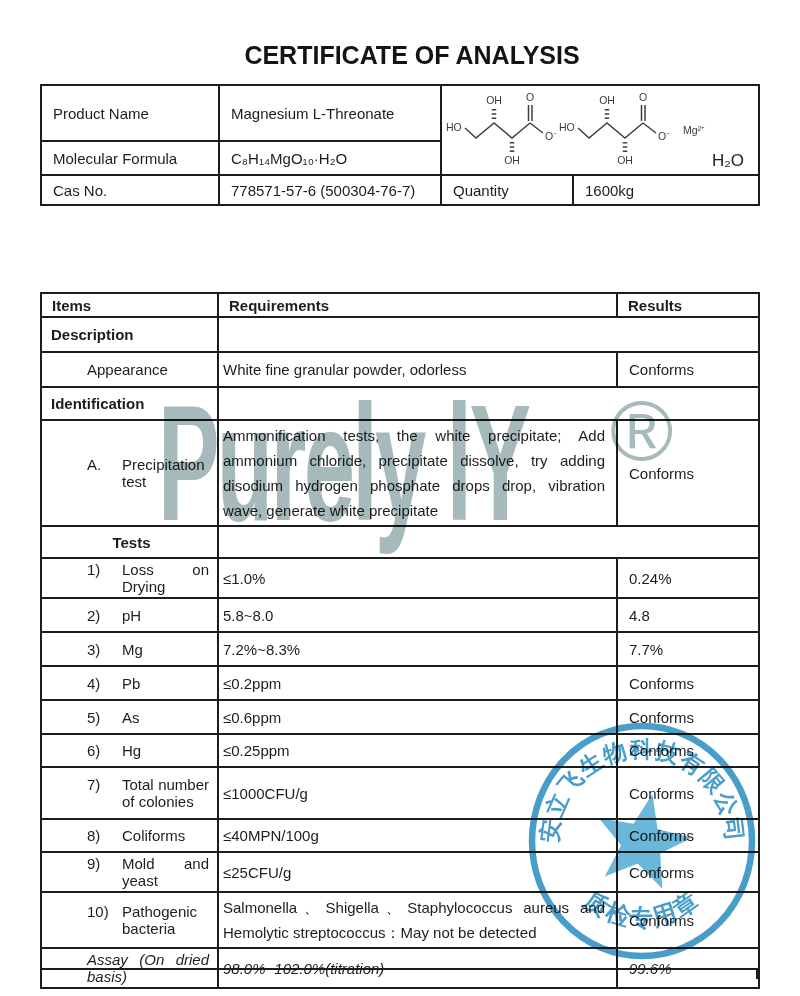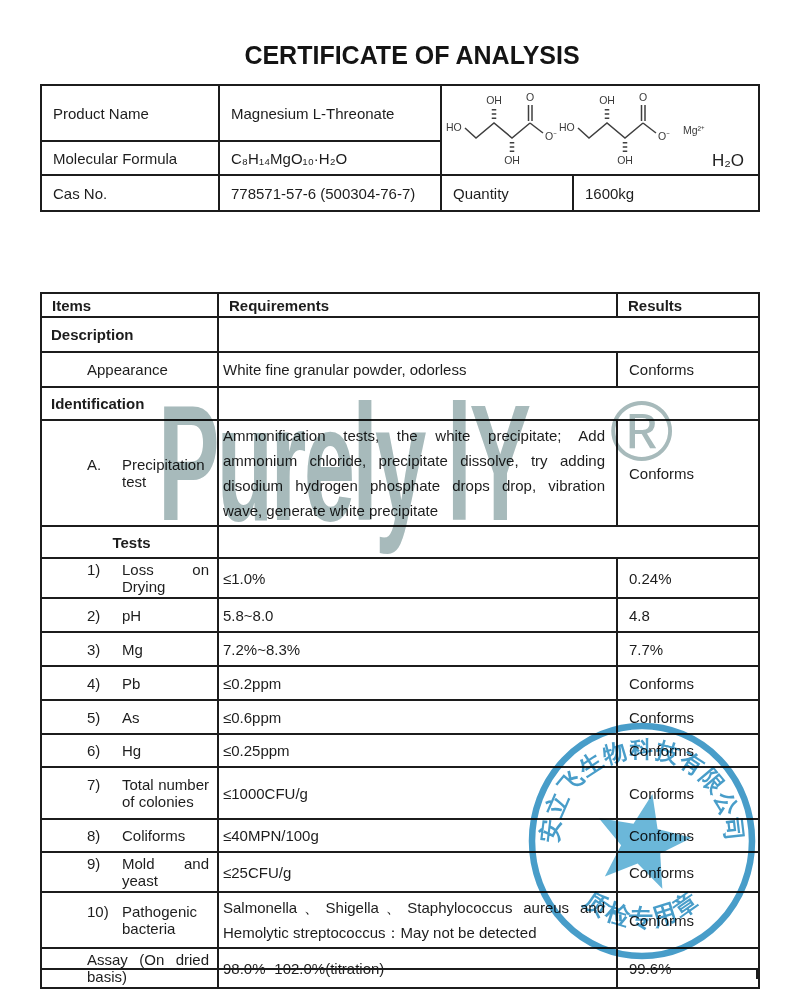--- a/index.html
+++ b/index.html
@@ -98,21 +98,21 @@
           </g>
           <text class="chem-label" x="237" y="44">Mg²⁺</text>
         </svg>
         <div class="h2o">H₂O</div>
       </td>
     </tr>
     <tr style="height:34px">
       <td>Molecular Formula</td>
       <td>C₈H₁₄MgO₁₀·H₂O</td>
     </tr>
-    <tr style="height:36px">
+    <tr style="height:30px">
       <td>Cas No.</td>
       <td>778571-57-6 (500304-76-7)</td>
       <td>Quantity</td>
       <td>1600kg</td>
     </tr>
   </tbody>
     </table>
 
   <table class="t-main">
     <colgroup>
@@ -250,21 +250,21 @@
         <tr style="height: 51px;">
           <td class="c-items">
             <div class="item-flex">
               <span class="num">10)</span>
               <span class="lbl">Pathogenic bacteria</span>
             </div>
           </td>
           <td class="c-req">Salmonella、Shigella、Staphylococcus aureus and Hemolytic streptococcus：May not be detected</td>
           <td class="c-res">Conforms</td>
         </tr>
-        <tr style="height: 21px;">
+        <tr style="height: 21px; font-style: italic;">
           <td class="c-items">
             <div class="item-flex">
               <span class="lbl">Assay (On dried basis)</span>
             </div>
           </td>
           <td class="c-req">98.0%~102.0%(titration)</td>
           <td class="c-res">99.6%</td>
         </tr>
       </tbody>
   </table>

